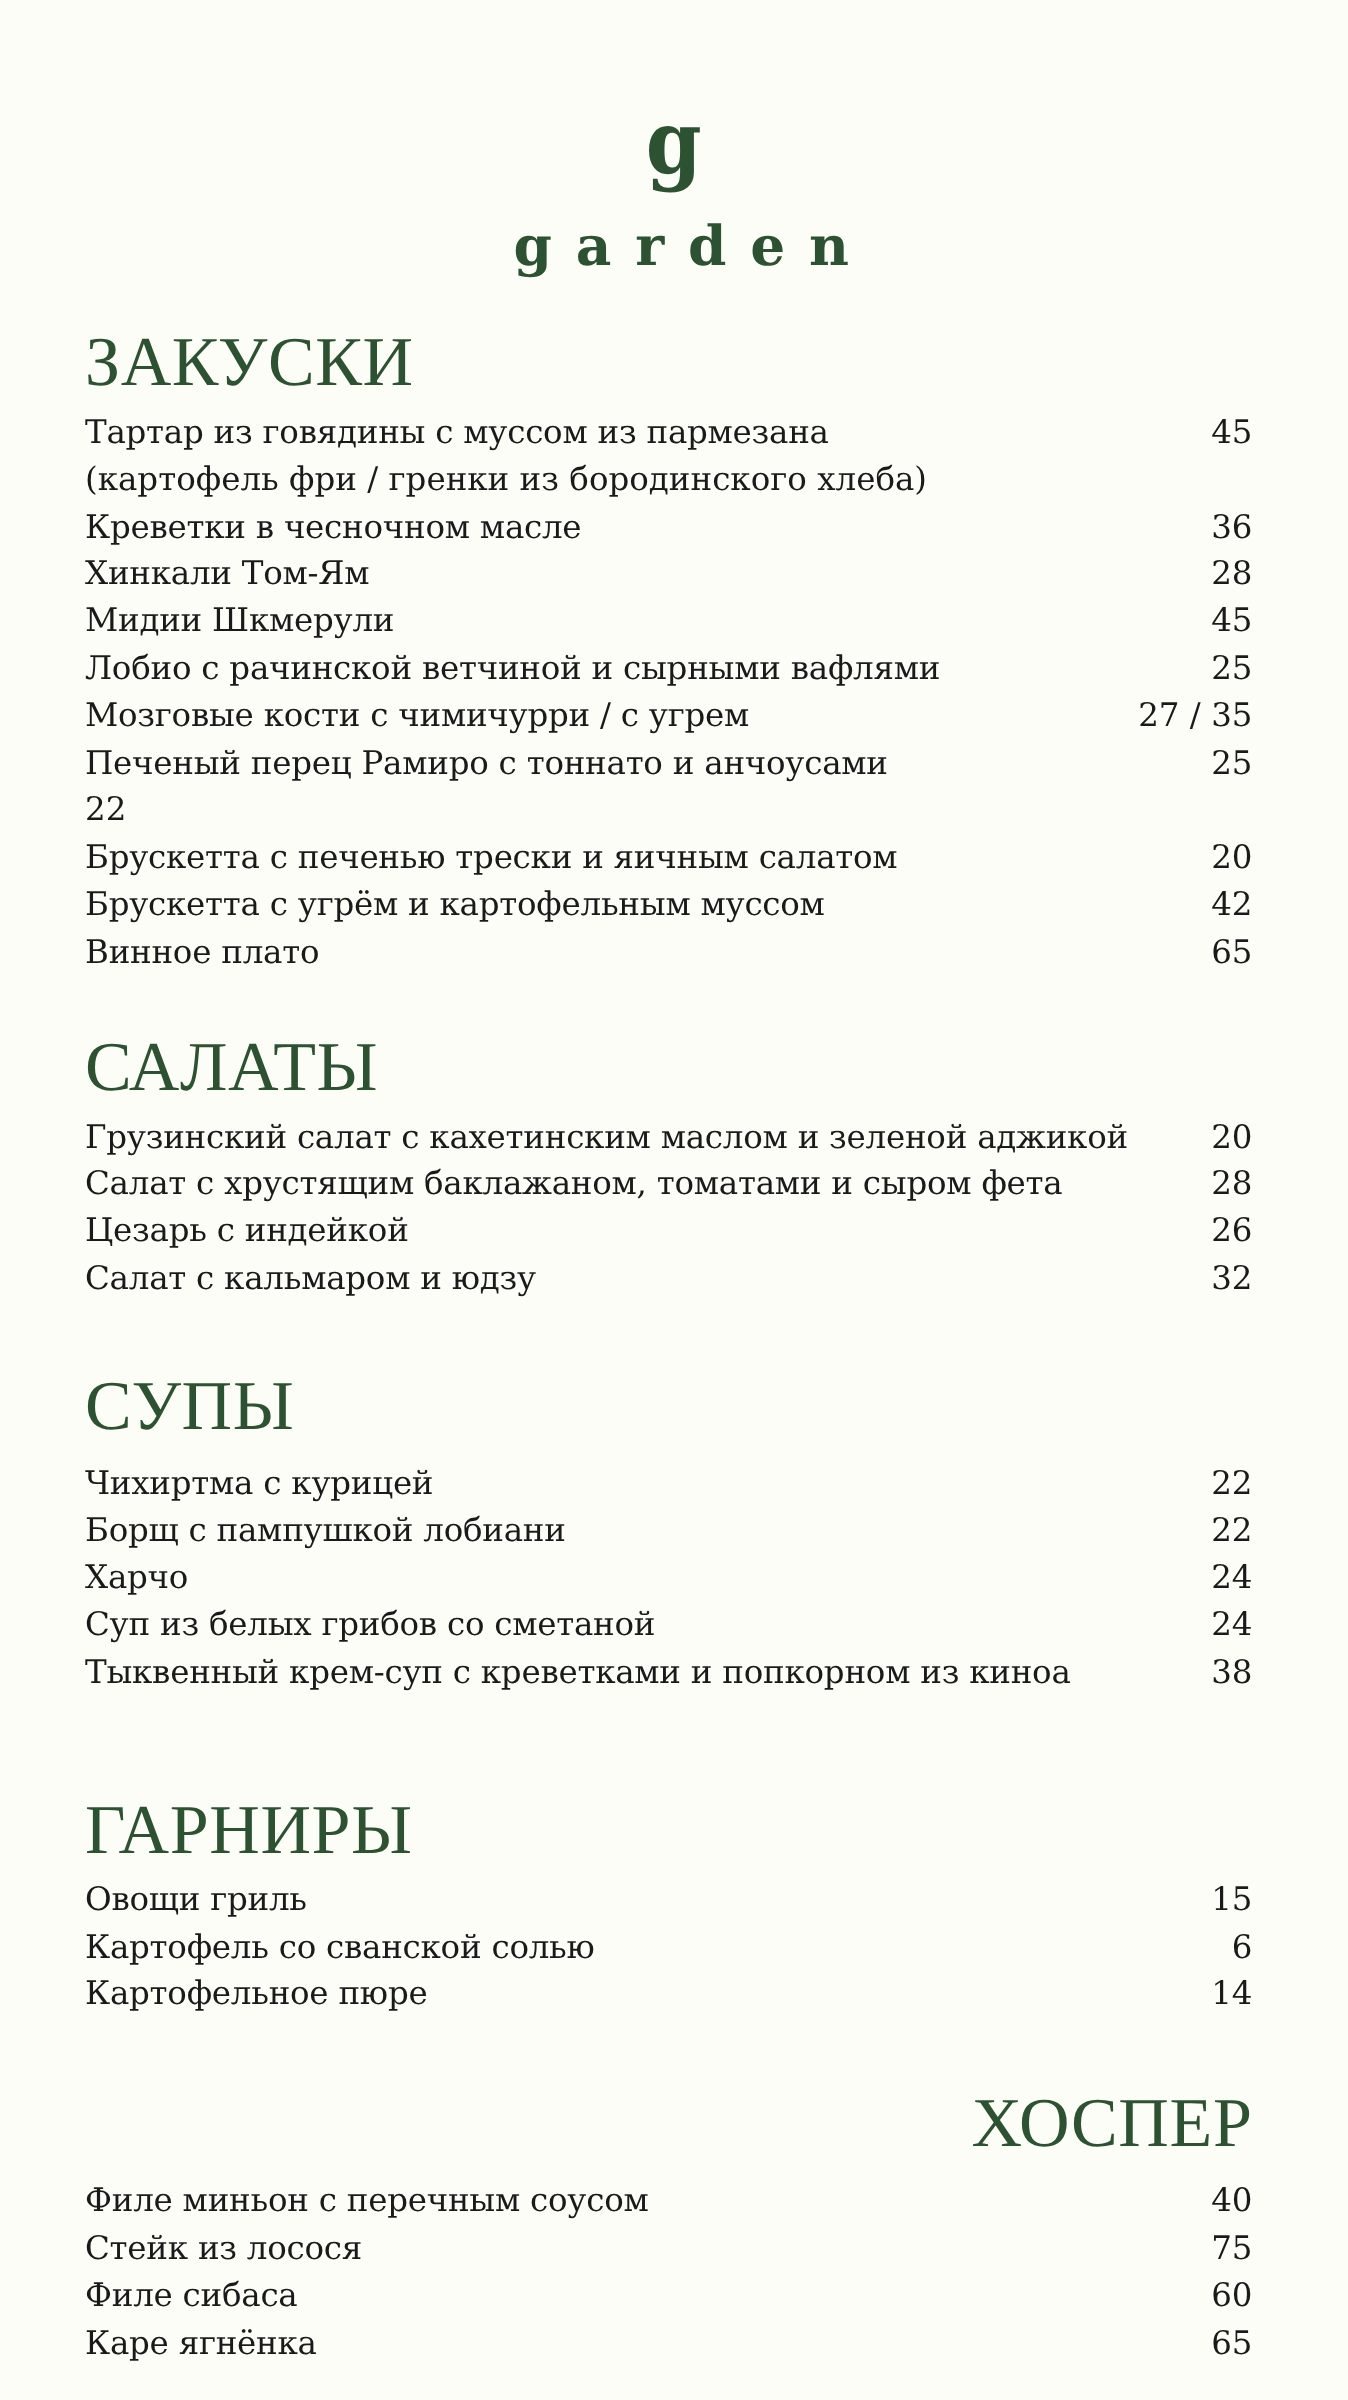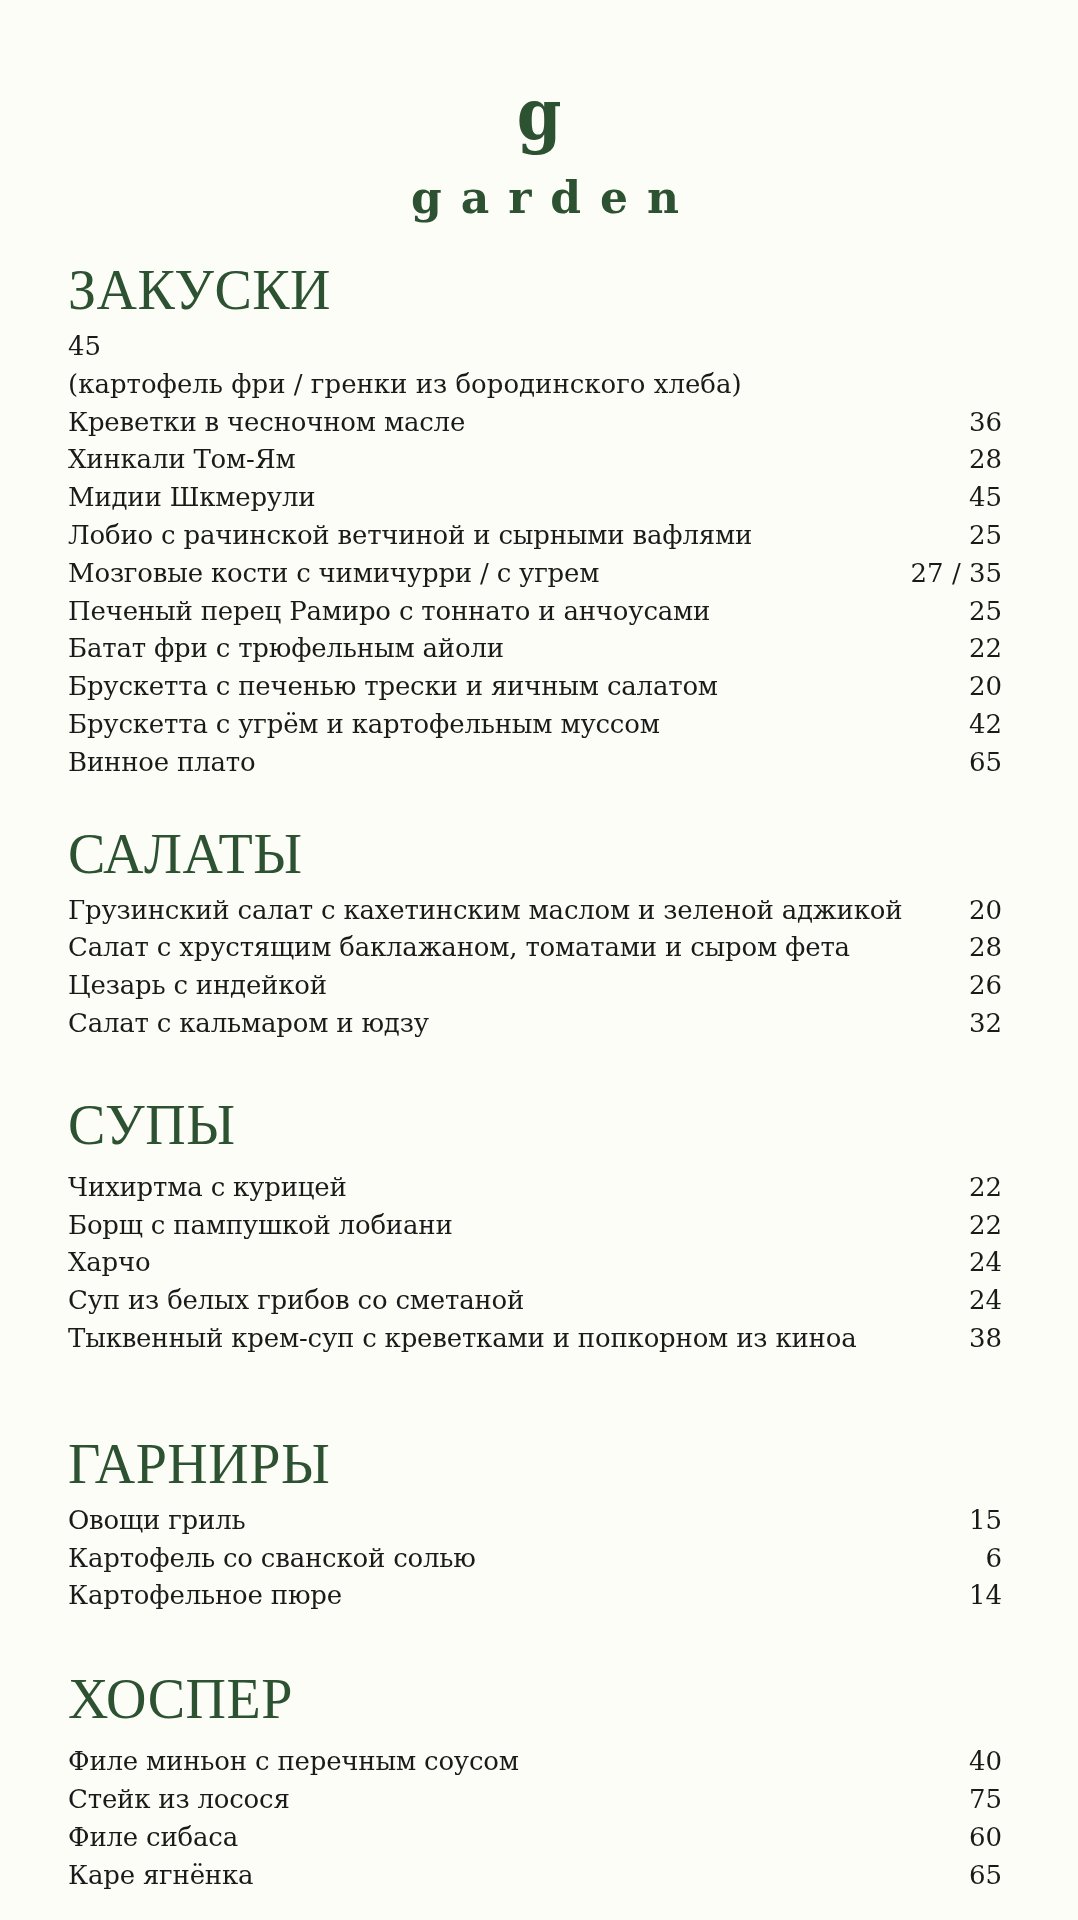--- a/index.html
+++ b/index.html
@@ -82,20 +82,21 @@
 <div class="logo">
   <span class="logo-mark">g</span>
   <span class="logo-word">garden</span>
 </div>
 
 <div class="menu">
 
   <section class="section" style="margin-bottom:44px;">
     <h2 class="section-title">ЗАКУСКИ</h2>
     <div class="item">
+      <span class="item-name">Тартар из говядины с муссом из пармезана</span>
       <span class="item-price">45</span>
     </div>
     <div class="item-note">(картофель фри / гренки из бородинского хлеба)</div>
     <div class="item">
       <span class="item-name">Креветки в чесночном масле</span>
       <span class="item-price">36</span>
     </div>
     <div class="item">
       <span class="item-name">Хинкали Том-Ям</span>
       <span class="item-price">28</span>
@@ -110,21 +111,20 @@
     </div>
     <div class="item">
       <span class="item-name">Мозговые кости с чимичурри / с угрем</span>
       <span class="item-price">27 / 35</span>
     </div>
     <div class="item">
       <span class="item-name">Печеный перец Рамиро с тоннато и анчоусами</span>
       <span class="item-price">25</span>
     </div>
     <div class="item">
-      <span class="item-name">Батат фри с трюфельным айоли</span>
       <span class="item-price">22</span>
     </div>
     <div class="item">
       <span class="item-name">Брускетта с печенью трески и яичным салатом</span>
       <span class="item-price">20</span>
     </div>
     <div class="item">
       <span class="item-name">Брускетта с угрём и картофельным муссом</span>
       <span class="item-price">42</span>
     </div>
@@ -188,21 +188,21 @@
       <span class="item-name">Картофель со сванской солью</span>
       <span class="item-price">6</span>
     </div>
     <div class="item">
       <span class="item-name">Картофельное пюре</span>
       <span class="item-price">14</span>
     </div>
   </section>
 
   <section class="section">
-    <h2 class="section-title" style="margin-bottom:16px;">ХОСПЕР</h2>
+    <h2 class="section-title" style="margin-bottom:16px;text-align:right;">ХОСПЕР</h2>
     <div class="item">
       <span class="item-name">Филе миньон с перечным соусом</span>
       <span class="item-price">40</span>
     </div>
     <div class="item">
       <span class="item-name">Стейк из лосося</span>
       <span class="item-price">75</span>
     </div>
     <div class="item">
       <span class="item-name">Филе сибаса</span>

